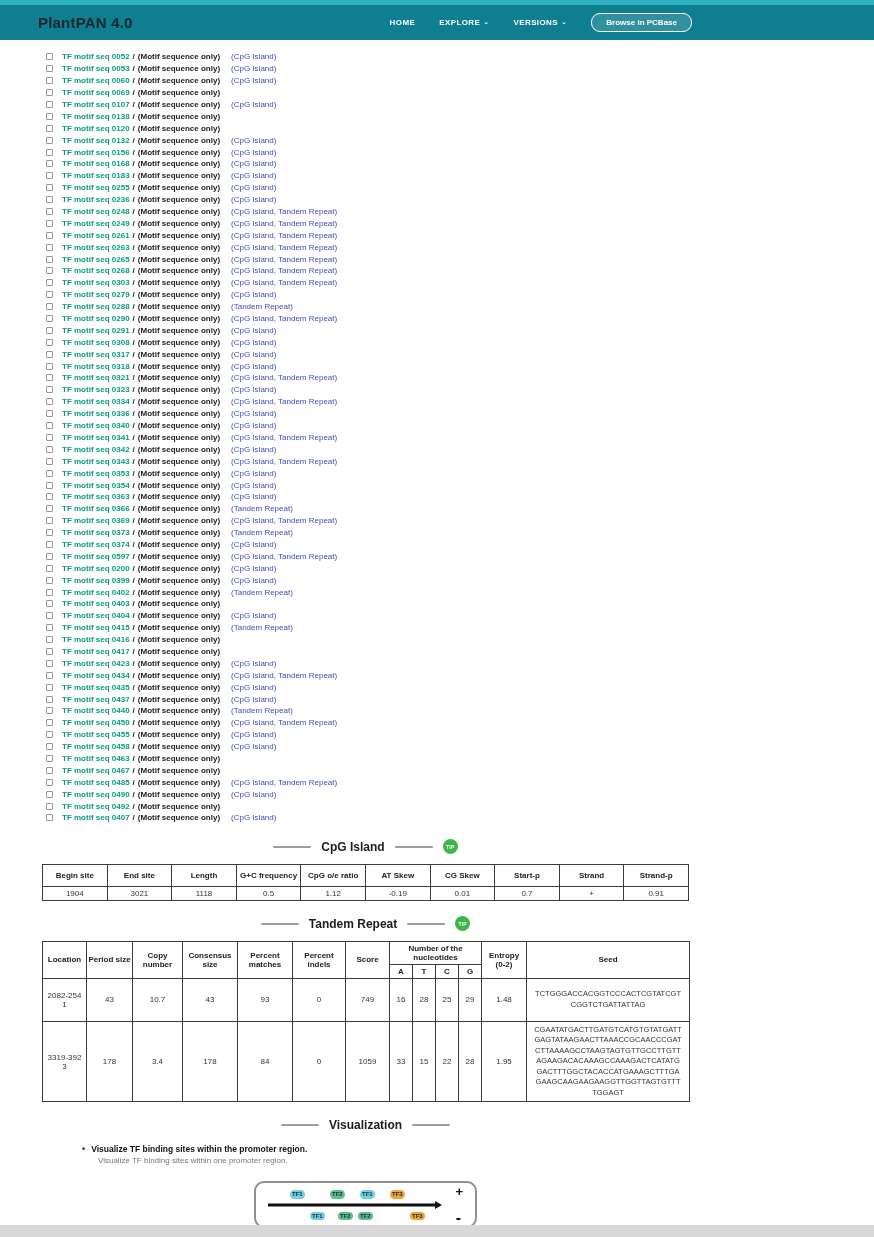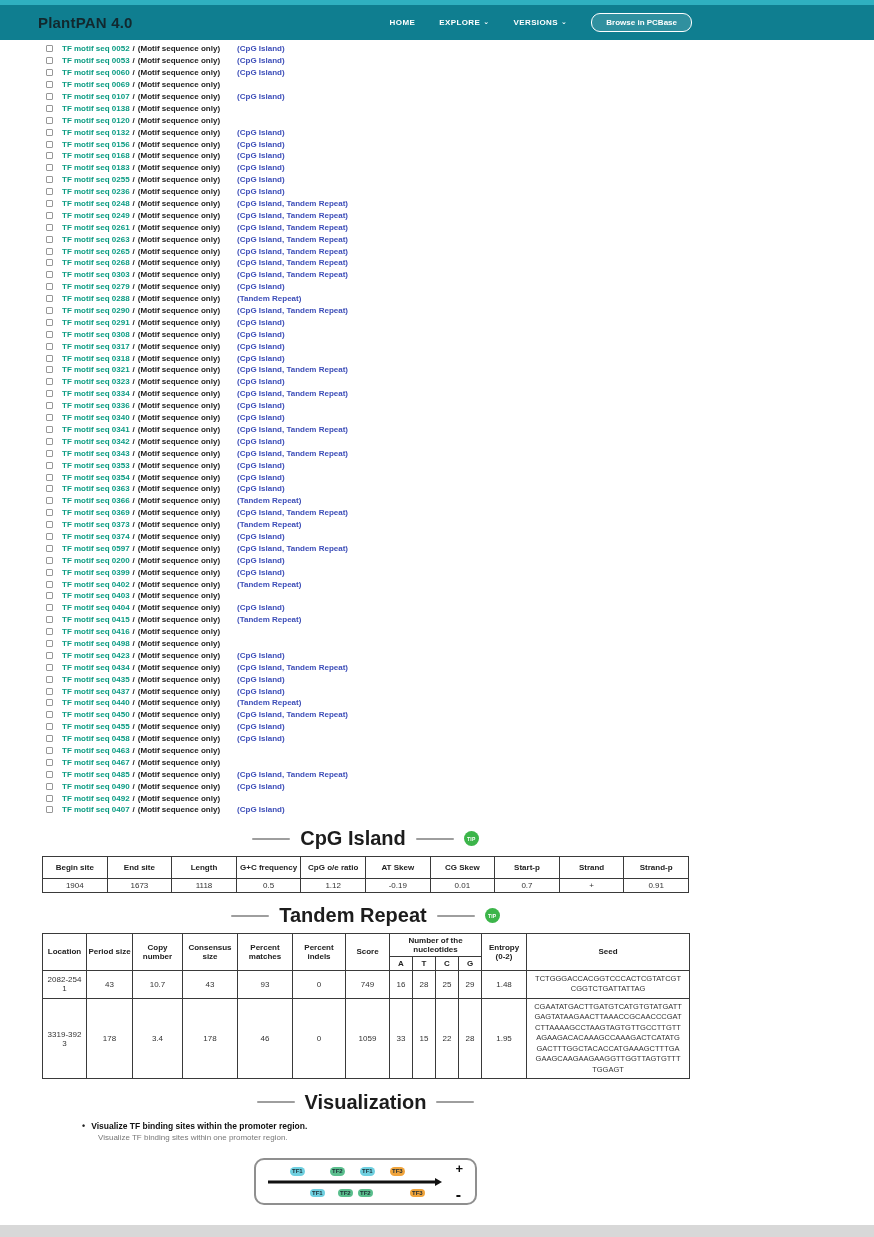--- a/index.html
+++ b/index.html
@@ -14,44 +14,44 @@
   .nav{display:flex;align-items:center;gap:24px;margin-left:auto;margin-right:182px}
   .nav .nav-link{color:#fff;font-size:8px;font-weight:bold;letter-spacing:.4px;text-decoration:none;
        display:flex;align-items:center;gap:3px;cursor:pointer}
   .caret{font-size:7px;line-height:1;transform:translateY(-1px)}
   .pcbase-btn{background:rgba(255,255,255,.14);border:1px solid #fff;color:#fff;font-size:8px;
        font-weight:bold;border-radius:9px;padding:4px 14px;cursor:pointer;font-family:inherit}
 
   
   .content{width:647px;margin-left:42px;position:relative}
 
-  .motif-list{padding-top:3px}
+  .motif-list{padding-top:11px}
   .motif-row{display:flex;align-items:center;height:11.9px;font-size:8px;white-space:nowrap}
   .motif-checkbox{appearance:none;-webkit-appearance:none;width:7px;height:7px;border:1px solid #979797;
        background:#fff;border-radius:1px;flex:none;margin:0 9px 0 4px;cursor:pointer}
   .motif-link{color:#0a9b82;font-weight:bold;text-decoration:none;cursor:pointer}
   .motif-sep{font-weight:bold;color:#222;margin:0 3px}
   .motif-desc{font-weight:bold;color:#222}
-  .motif-tag{font-weight:bold;color:#3d4eb8;margin-left:17px}
+  .motif-tag{font-weight:normal;color:#3d4eb8;margin-left:11px}
 
   
   .section-title{display:flex;align-items:center;justify-content:center;gap:10px;margin-top:14px;height:18px}
   .dash{width:38px;height:2px;background:#9e9e9e;border-radius:1px}
-  .section-title h2{font-size:20px;font-weight:bold;color:#1c1c1c}
+  .section-title h2{font-size:12px;font-weight:bold;color:#1c1c1c}
   .tip-badge{width:15px;height:15px;border-radius:50%;background:#3cb54a;color:#fff;font-size:5px;
        font-weight:bold;display:flex;align-items:center;justify-content:center;letter-spacing:.2px;cursor:pointer}
 
   
   table{border-collapse:collapse;width:647px;table-layout:fixed;margin-top:8px}
   th,td{border:1px solid #3a3a3a;font-size:8px;text-align:center;padding:2px;color:#333;vertical-align:middle}
   th{font-weight:bold;color:#222}
   .cpg-table th{height:22px}
   .cpg-table td{height:13px}
   .tandem-table th{padding:2px 1px}
-  .loc-cell{word-break:break-all;padding:4px 3px}
+  .loc-cell{word-break:break-all;padding:12px 3px}
   .seed-cell{font-size:7.5px;word-break:break-all;line-height:1.4;padding:3px 7px}
 
   
   .viz-point{margin-top:10px;padding-left:40px;display:flex;gap:6px;align-items:baseline}
   .viz-bullet{font-size:9px;font-weight:bold}
   .viz-point-title{font-size:8.5px;font-weight:bold;color:#111}
   .viz-point-sub{padding-left:56px;font-size:8px;color:#777;margin-top:2px}
 
   .viz-box{position:relative;width:223px;height:47px;border:2px solid #8f8f8f;border-radius:10px;
        margin:16px auto 0}
@@ -433,21 +433,21 @@
         <span class="motif-tag">(Tandem Repeat)</span>
       </div>
       <div class="motif-row">
         <input class="motif-checkbox" type="checkbox" style="">
         <a class="motif-link">TF motif seq 0416</a>
         <span class="motif-sep">/</span>
         <span class="motif-desc">(Motif sequence only)</span>
       </div>
       <div class="motif-row">
         <input class="motif-checkbox" type="checkbox" style="">
-        <a class="motif-link">TF motif seq 0498</a>
+        <a class="motif-link">TF motif seq 0417</a>
         <span class="motif-sep">/</span>
         <span class="motif-desc">(Motif sequence only)</span>
       </div>
       <div class="motif-row">
         <input class="motif-checkbox" type="checkbox" style="">
         <a class="motif-link">TF motif seq 0423</a>
         <span class="motif-sep">/</span>
         <span class="motif-desc">(Motif sequence only)</span>
         <span class="motif-tag">(CpG Island)</span>
       </div>
@@ -559,21 +559,21 @@
           <th>AT Skew</th>
           <th>CG Skew</th>
           <th>Start-p</th>
           <th>Strand</th>
           <th>Strand-p</th>
         </tr>
     </thead>
     <tbody>
         <tr>
           <td>1904</td>
-          <td>1673</td>
+          <td>3021</td>
           <td>1118</td>
           <td>0.5</td>
           <td>1.12</td>
           <td>-0.19</td>
           <td>0.01</td>
           <td>0.7</td>
           <td>+</td>
           <td>0.91</td>
         </tr>
       </tbody>
@@ -636,21 +636,21 @@
           <td>25</td>
           <td>29</td>
           <td>1.48</td>
           <td class="seed-cell">TCTGGGACCACGGTCCCACTCGTATCGTCGGTCTGATTATTAG</td>
         </tr>
         <tr>
           <td class="loc-cell">3319-3923</td>
           <td>178</td>
           <td>3.4</td>
           <td>178</td>
-          <td>46</td>
+          <td>84</td>
           <td>0</td>
           <td>1059</td>
           <td>33</td>
           <td>15</td>
           <td>22</td>
           <td>28</td>
           <td>1.95</td>
           <td class="seed-cell">CGAATATGACTTGATGTCATGTGTATGATTGAGTATAAGAACTTAAACCGCAACCCGATCTTAAAAGCCTAAGTAGTGTTGCCTTGTTAGAAGACACAAAGCCAAAGACTCATATGGACTTTGGCTACACCATGAAAGCTTTGAGAAGCAAGAAGAAGGTTGGTTAGTGTTTTGGAGT</td>
         </tr>
       </tbody>

